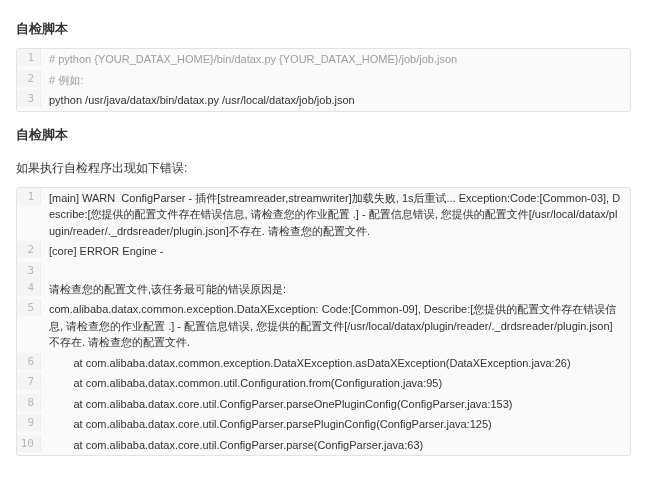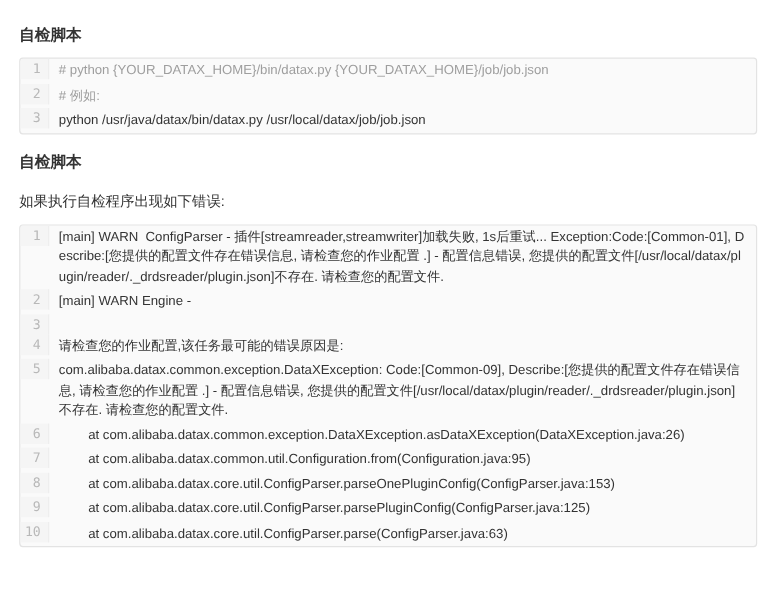--- a/index.html
+++ b/index.html
@@ -29,33 +29,33 @@
       <div class="lineno">3</div>
       <div class="codeline ">python /usr/java/datax/bin/datax.py /usr/local/datax/job/job.json</div>
     </div>
   </div>
 
 <h3 class="section">自检脚本</h3>
 <p class="desc">如果执行自检程序出现如下错误:</p>
 <div class="codeblock" id="cb2">
     <div class="row">
       <div class="lineno">1</div>
-      <div class="codeline ">[main] WARN  ConfigParser - 插件[streamreader,streamwriter]加载失败, 1s后重试... Exception:Code:[Common-01], Describe:[您提供的配置文件存在错误信息, 请检查您的作业配置 .] - 配置信息错误, 您提供的配置文件[/usr/local/datax/plugin/reader/._drdsreader/plugin.json]不存在. 请检查您的配置文件.</div>
+      <div class="codeline ">[main] WARN  ConfigParser - 插件[streamreader,streamwriter]加载失败, 1s后重试... Exception:Code:[Common-03], Describe:[您提供的配置文件存在错误信息, 请检查您的作业配置 .] - 配置信息错误, 您提供的配置文件[/usr/local/datax/plugin/reader/._drdsreader/plugin.json]不存在. 请检查您的配置文件.</div>
     </div>
     <div class="row">
       <div class="lineno">2</div>
-      <div class="codeline ">[main] WARN Engine -</div>
+      <div class="codeline ">[core] ERROR Engine -</div>
     </div>
     <div class="row">
       <div class="lineno">3</div>
       <div class="codeline "></div>
     </div>
     <div class="row">
       <div class="lineno">4</div>
-      <div class="codeline ">请检查您的作业配置,该任务最可能的错误原因是:</div>
+      <div class="codeline ">请检查您的配置文件,该任务最可能的错误原因是:</div>
     </div>
     <div class="row">
       <div class="lineno">5</div>
       <div class="codeline ">com.alibaba.datax.common.exception.DataXException: Code:[Common-09], Describe:[您提供的配置文件存在错误信息, 请检查您的作业配置 .] - 配置信息错误, 您提供的配置文件[/usr/local/datax/plugin/reader/._drdsreader/plugin.json]不存在. 请检查您的配置文件.</div>
     </div>
     <div class="row">
       <div class="lineno">6</div>
       <div class="codeline ">        at com.alibaba.datax.common.exception.DataXException.asDataXException(DataXException.java:26)</div>
     </div>
     <div class="row">

